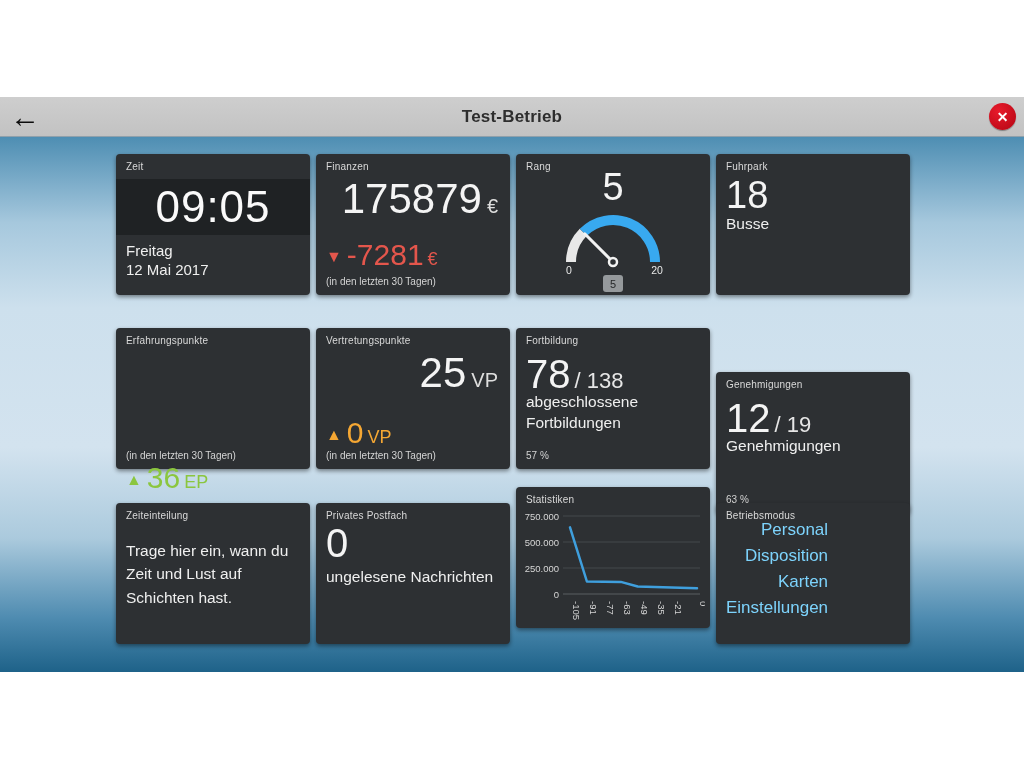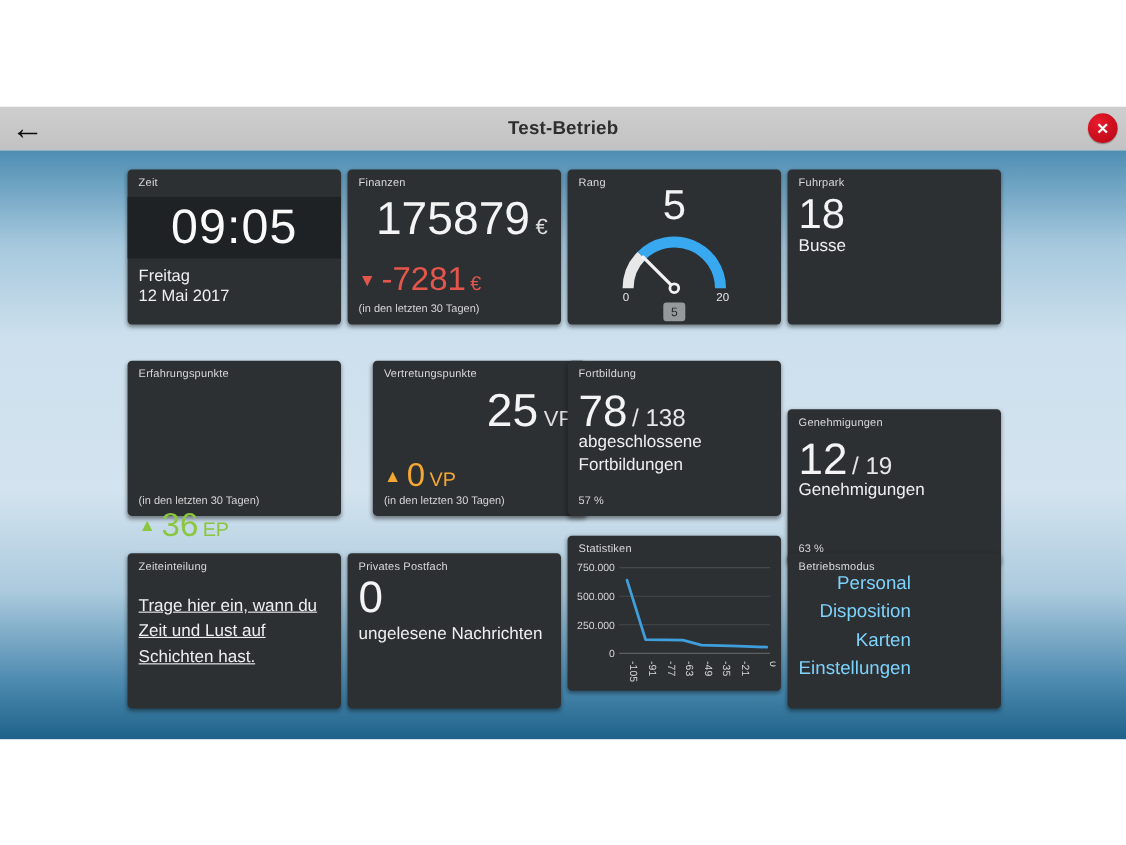--- a/index.html
+++ b/index.html
@@ -113,21 +113,21 @@
     </div>
 
     <div class="tile" style="left:116px;top:191px;">
       <div class="tile-title">Erfahrungspunkte</div>
       <div class="delta-row pos" style="top:90px;">
         <span class="tri">▲</span><span>36</span><span class="unit-sm">EP</span>
       </div>
       <div class="tile-note">(in den letzten 30 Tagen)</div>
     </div>
 
-    <div class="tile" style="left:316px;top:191px;margin-left:23px;">
+    <div class="tile" style="left:316px;top:191px;">
       <div class="tile-title">Vertretungspunkte</div>
       <div class="big-right">
         <span>25</span><span class="unit">VP</span>
       </div>
       <div class="delta-row warn" style="top:90px;">
         <span class="tri">▲</span><span>0</span><span class="unit-sm">VP</span>
       </div>
       <div class="tile-note">(in den letzten 30 Tagen)</div>
     </div>
 
@@ -144,21 +144,21 @@
       <div class="tile-title">Genehmigungen</div>
       <div class="big-left">
         <span>12</span><span class="frac">/ 19</span>
       </div>
       <div class="sub-label" style="top:64px;">Genehmigungen</div>
       <div class="tile-note">63 %</div>
     </div>
 
     <div class="tile" style="left:116px;top:366px;">
       <div class="tile-title">Zeiteinteilung</div>
-      <div class="sub-label" style="top:36px;line-height:1.5;text-decoration:underline;">Trage hier ein, wann du Zeit und Lust auf Schichten hast.</div>
+      <div class="sub-label" style="top:36px;line-height:1.5;">Trage hier ein, wann du Zeit und Lust auf Schichten hast.</div>
     </div>
 
     <div class="tile" style="left:316px;top:366px;">
       <div class="tile-title">Privates Postfach</div>
       <div class="big-left" style="top:20px;">0</div>
       <div class="sub-label" style="top:64px;">ungelesene Nachrichten</div>
     </div>
 
     <div class="tile" style="left:516px;top:350px;">
       <div class="tile-title">Statistiken</div>

